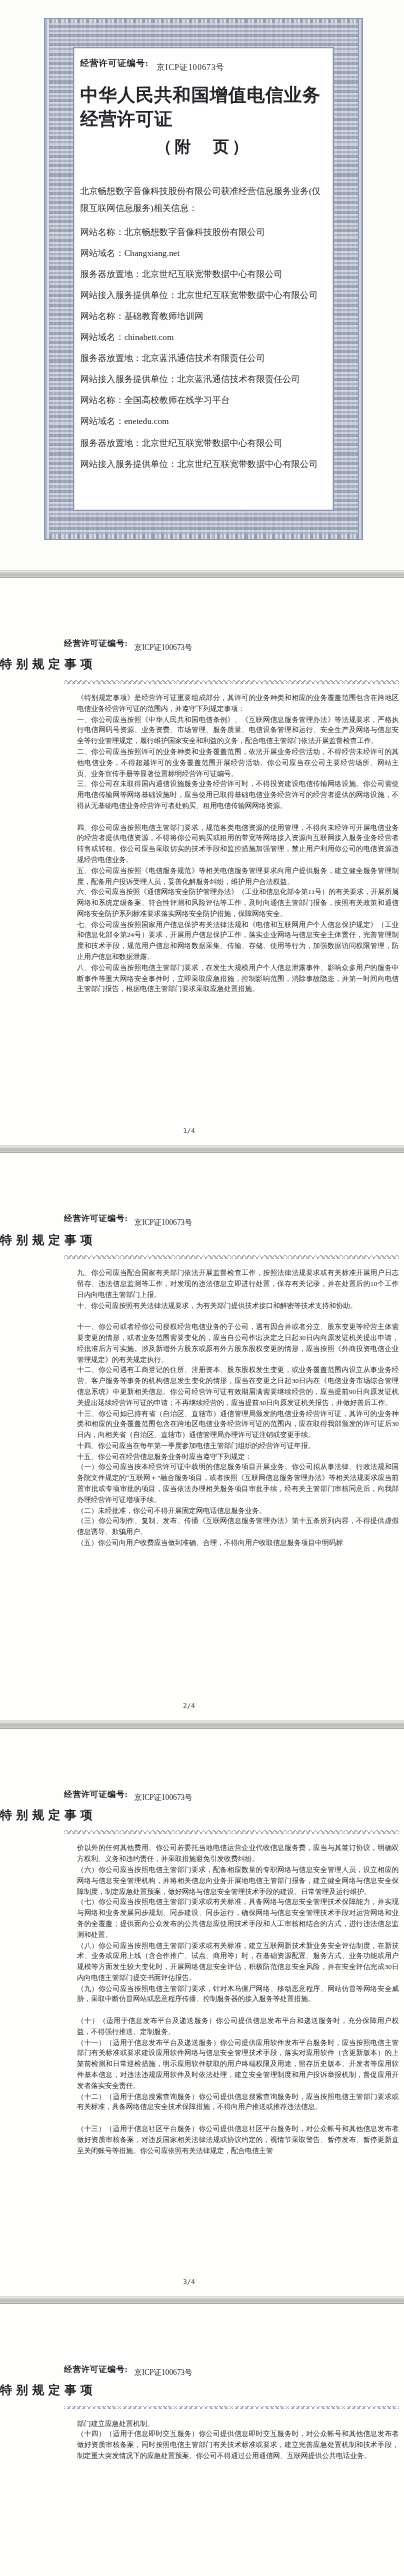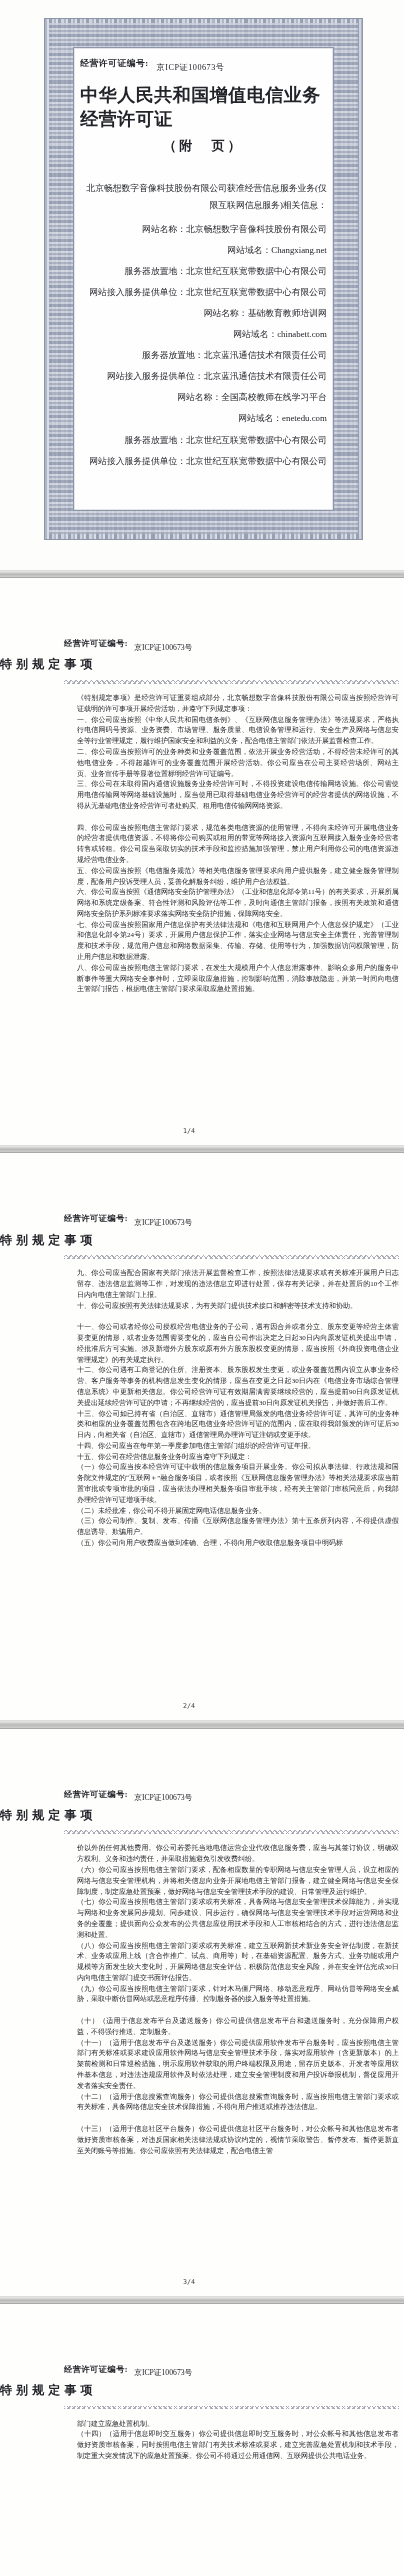--- a/index.html
+++ b/index.html
@@ -46,23 +46,23 @@
   }
   .cert-no-row{font-size:8.8px; letter-spacing:0.5px;}
   .cert-no-label{font-weight:bold;}
   .cert-no-value{display:inline-block; margin-left:5.2px; position:relative; top:4.6px; font-size:8.2px;}
   .cert-title{
     margin:13.4px 0 0 0;
     font-size:18px; font-weight:bold; letter-spacing:0.5px;
   }
   .cert-subtitle{
     margin-top:6.2px;
-    font-size:13px; font-weight:bold; text-align:center; letter-spacing:3.1px;
-  }
-  .cert-body{margin-top:25px; font-size:8.8px; line-height:16.5px;text-align:right;}
+    font-size:16px; font-weight:bold; text-align:center; letter-spacing:3.1px;
+  }
+  .cert-body{margin-top:25px; font-size:8.8px; line-height:16.5px;}
   .cert-body p{margin:0 0 4.6px 0;}
   .cert-intro{margin-bottom:7.2px !important;}
 
   
   .page-divider{
     height:6.2px;
     background:linear-gradient(#ececea,#b9b9b7 55%,#cfcfcd);
     border-top:0.5px solid #dcdcda;
     border-bottom:0.5px solid #a8a8a6;
   }
@@ -148,21 +148,21 @@
   <div class="page-divider"></div>
 
   <section class="prov-page">
     <div class="prov-head">
       <span class="lbl">经营许可证编号:</span>
       <span class="val">京ICP证100673号</span>
     </div>
     <h2 class="prov-title">特别规定事项</h2>
     <div class="zigzag"></div>
     <div class="prov-body">
-        <p>《特别规定事项》是经营许可证重要组成部分，北京畅想数字音像科技股份有限公司应当按照经营许可证载明的许可事项开展经营活动，并遵守下列规定事项：</p>
+        <p>《特别规定事项》是经营许可证重要组成部分，其许可的业务种类和相应的业务覆盖范围包含在跨地区电信业务经营许可证的范围内，并遵守下列规定事项：</p>
         <p>一、你公司应当按照《中华人民共和国电信条例》、《互联网信息服务管理办法》等法规要求，严格执行电信网码号资源、业务资费、市场管理、服务质量、电信设备管理和运行、安全生产及网络与信息安全等行业管理规定，履行维护国家安全和利益的义务，配合电信主管部门依法开展监督检查工作。</p>
         <p>二、你公司应当按照许可的业务种类和业务覆盖范围，依法开展业务经营活动，不得经营未经许可的其他电信业务，不得超越许可的业务覆盖范围开展经营活动。你公司应当在公司主要经营场所、网站主页、业务宣传手册等显著位置标明经营许可证编号。</p>
         <p>三、你公司在未取得国内通信设施服务业务经营许可时，不得投资建设电信传输网络设施。你公司需使用电信传输网等网络基础设施时，应当使用已取得基础电信业务经营许可的经营者提供的网络设施，不得从无基础电信业务经营许可者处购买、租用电信传输网网络资源。</p>
         <p class="gap">四、你公司应当按照电信主管部门要求，规范各类电信资源的使用管理，不得向未经许可开展电信业务的经营者提供电信资源，不得将你公司购买或租用的带宽等网络接入资源向互联网接入服务业务经营者转售或转租。你公司应当采取切实的技术手段和监控措施加强管理，禁止用户利用你公司的电信资源违规经营电信业务。</p>
         <p>五、你公司应当按照《电信服务规范》等相关电信服务管理要求向用户提供服务，建立健全服务管理制度，配备用户投诉受理人员，妥善化解服务纠纷，维护用户合法权益。</p>
         <p>六、你公司应当按照《通信网络安全防护管理办法》（工业和信息化部令第11号）的有关要求，开展所属网络和系统定级备案、符合性评测和风险评估等工作，及时向通信主管部门报备，按照有关政策和通信网络安全防护系列标准要求落实网络安全防护措施，保障网络安全。</p>
         <p>七、你公司应当按照国家用户信息保护有关法律法规和《电信和互联网用户个人信息保护规定》（工业和信息化部令第24号）要求，开展用户信息保护工作，落实企业网络与信息安全主体责任，完善管理制度和技术手段，规范用户信息和网络数据采集、传输、存储、使用等行为，加强数据访问权限管理，防止用户信息和数据泄露。</p>
         <p>八、你公司应当按照电信主管部门要求，在发生大规模用户个人信息泄露事件、影响众多用户的服务中断事件等重大网络安全事件时，立即采取应急措施，控制影响范围，消除事故隐患，并第一时间向电信主管部门报告，根据电信主管部门要求采取应急处置措施。</p>
       </div>
     <div class="page-no">1/4</div>

